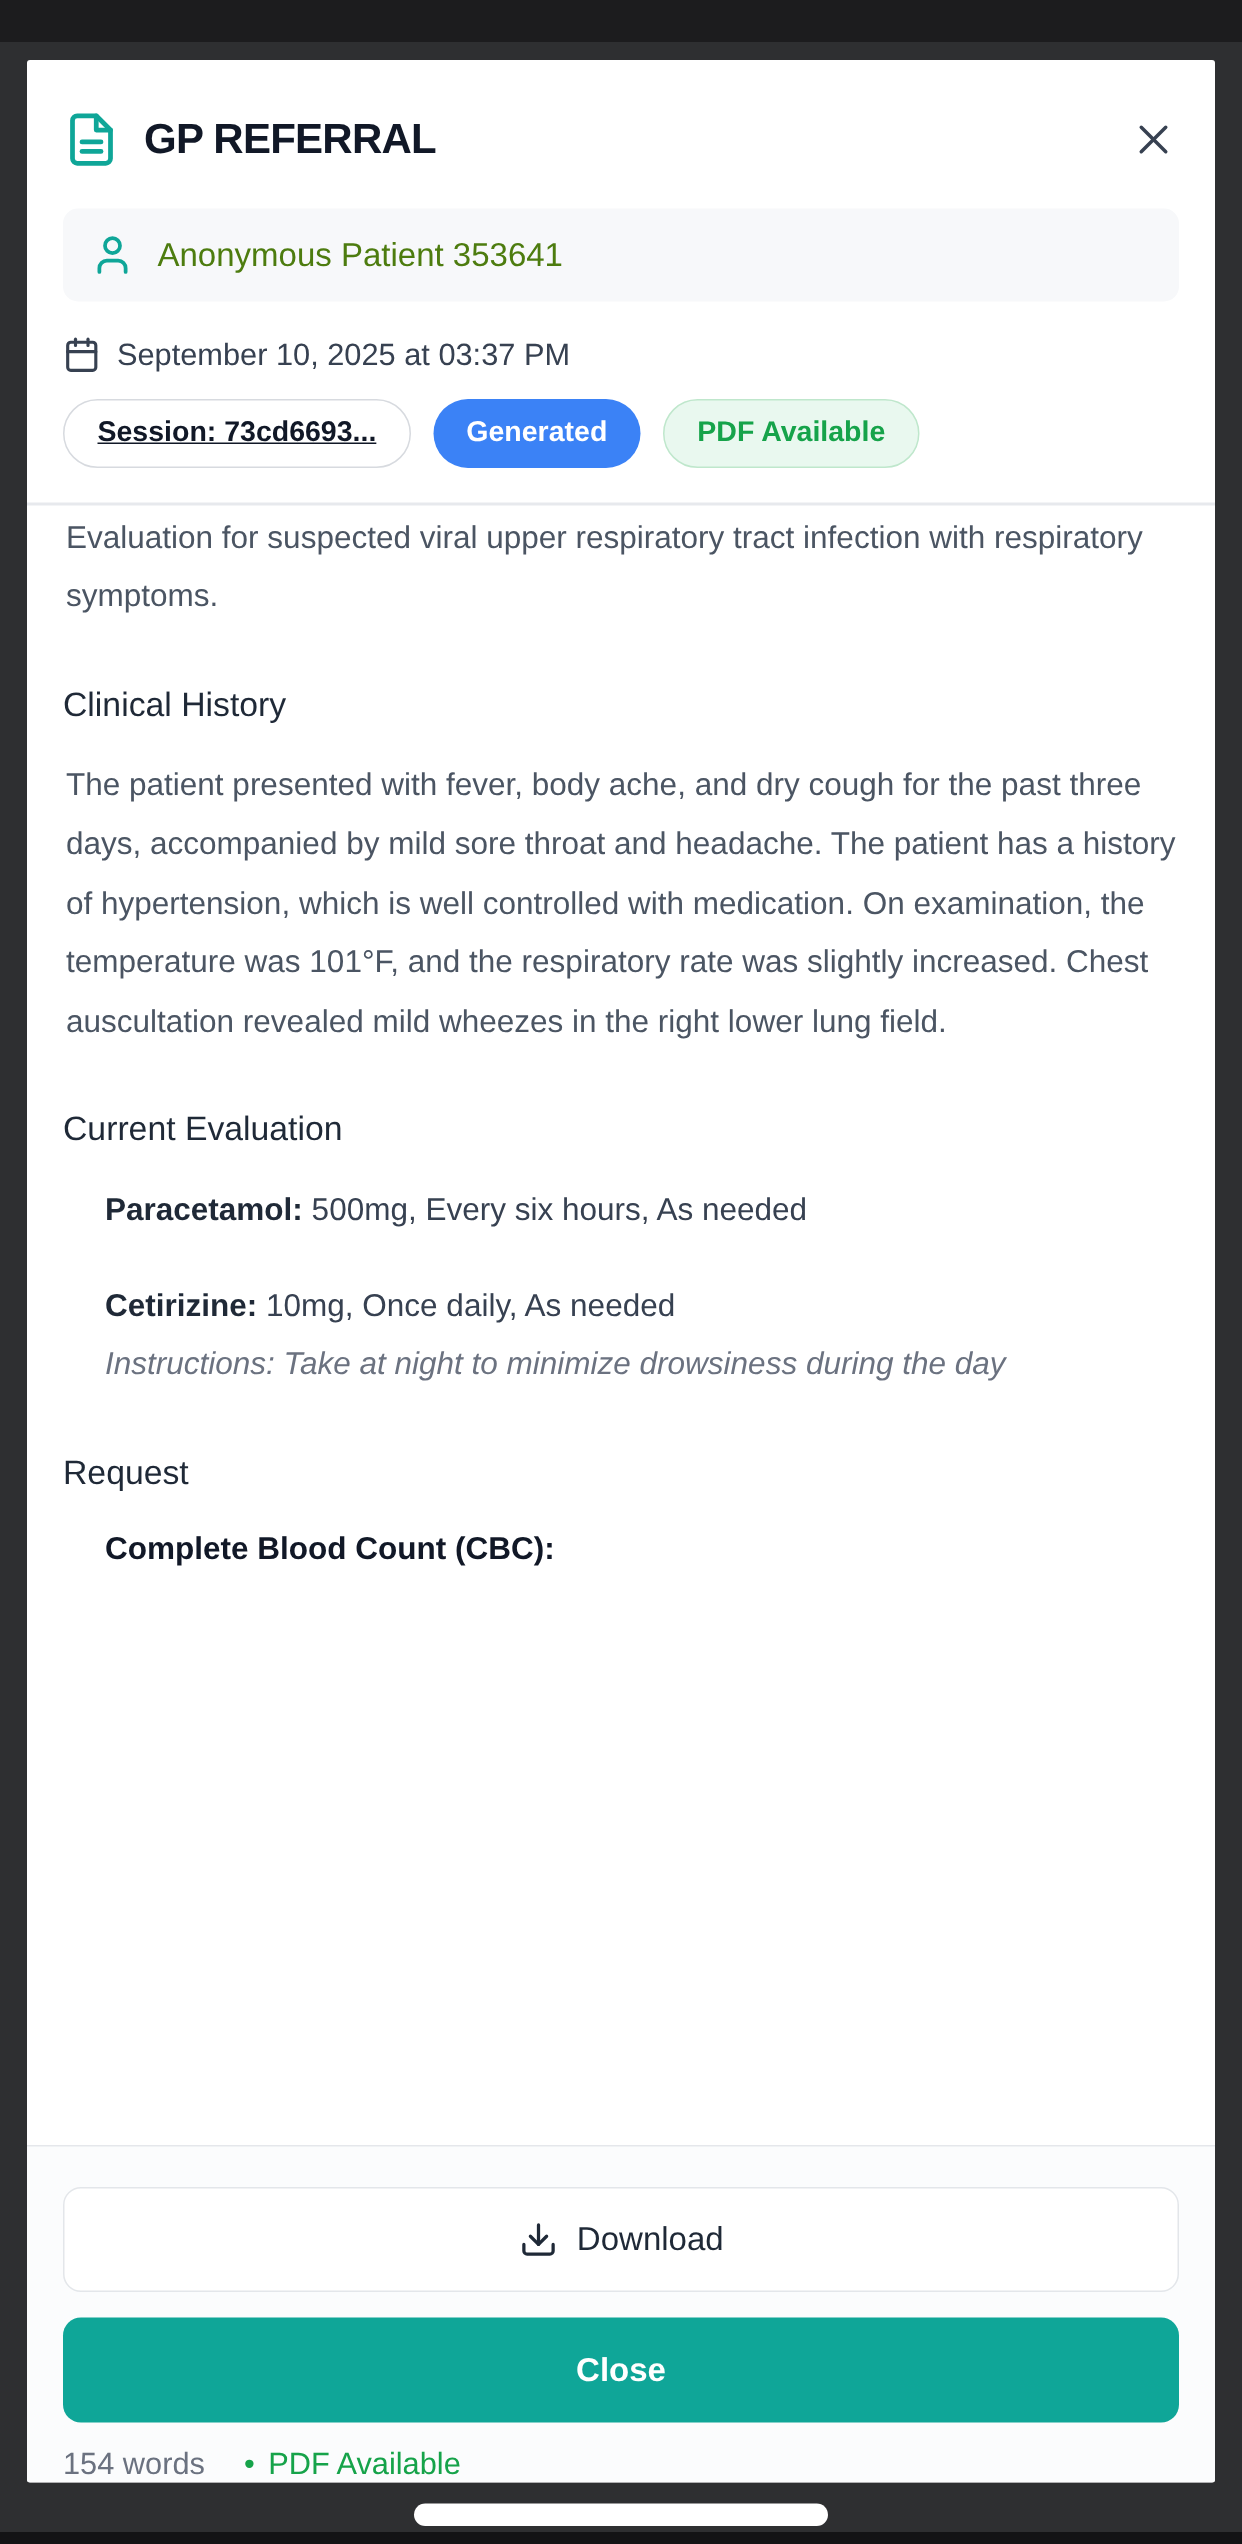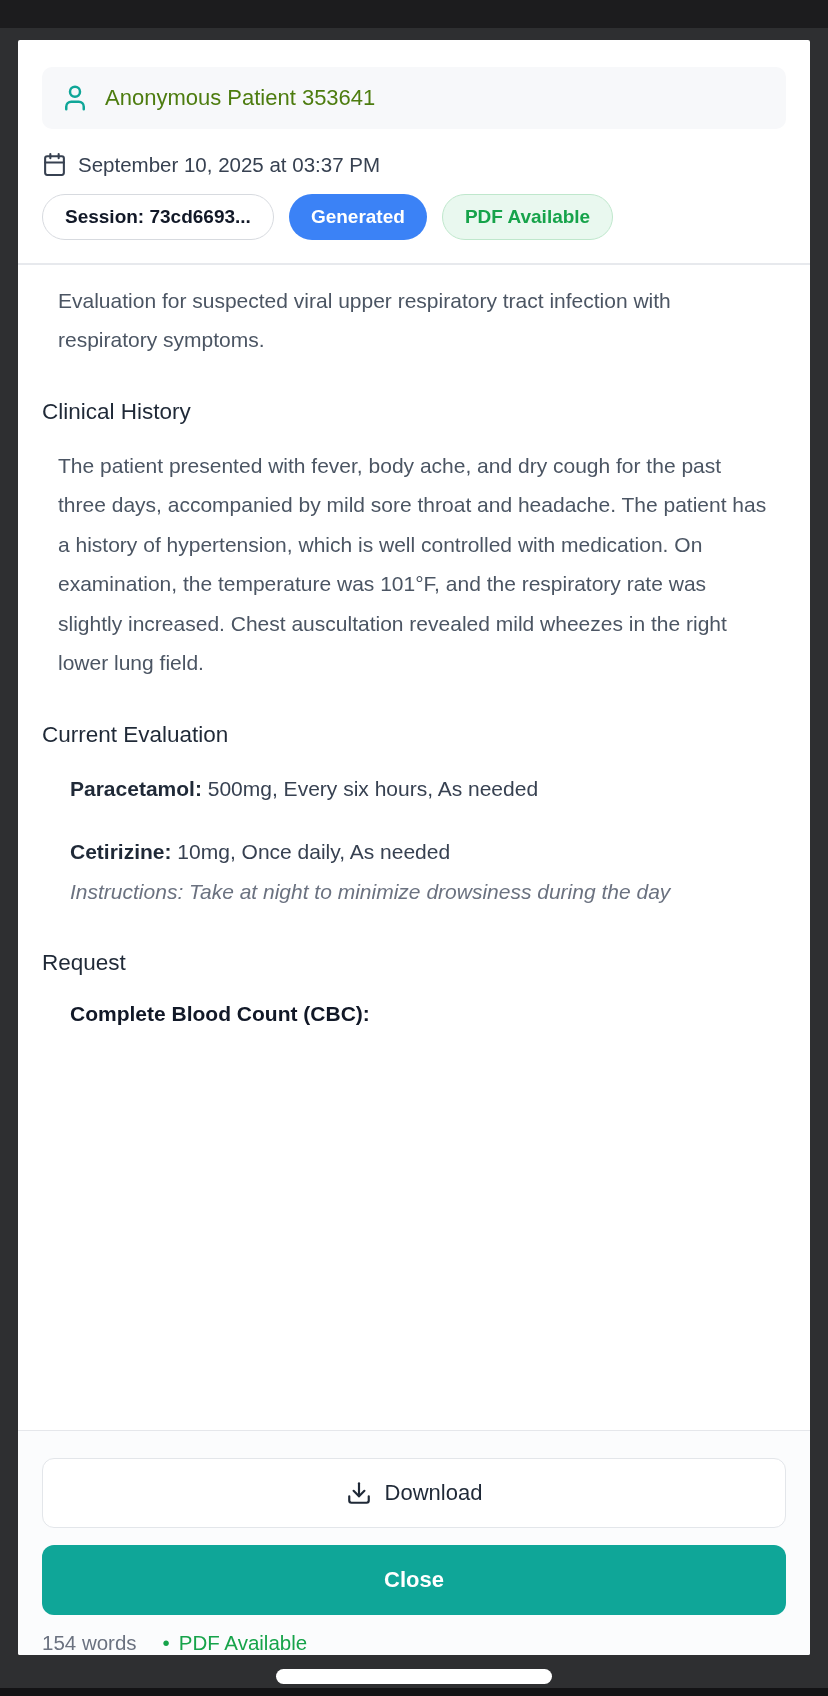--- a/index.html
+++ b/index.html
@@ -32,30 +32,30 @@
   .patient-box{margin:27px 24px 0 24px;background:#f7f8fa;border-radius:10px;padding:16px 18px;display:flex;align-items:center;gap:15px;}
   .patient-box .p-icon{width:30px;height:30px;color:var(--teal);display:flex;align-items:center;justify-content:center;}
   .patient-name{font-size:22px;color:#4d7c0f;}
 
   .date-row{margin:23px 24px 0 24px;display:flex;align-items:center;gap:11px;color:#374151;}
   .date-row .c-icon{width:25px;height:25px;color:#374151;display:flex;align-items:center;justify-content:center;}
   .date-text{font-size:20.5px;}
 
   .badges-row{margin:17px 24px 0 24px;display:flex;align-items:center;gap:15px;}
   .badge{height:46px;border-radius:23px;display:inline-flex;align-items:center;padding:0 22px;font-size:19px;font-weight:600;white-space:nowrap;}
-  .badge-session{background:#fff;border:1.5px solid #d7dadf;color:var(--ink);}
+  .badge-session{background:#fff;border:1.5px solid #d7dadf;color:var(--ink);text-decoration:underline;}
   .badge-generated{background:var(--blue);color:#ffffff;border:none;}
   .badge-pdf{background:var(--green-bg);border:1.5px solid var(--green-border);color:var(--green);}
 
   .divider{height:1.5px;background:var(--line);margin-top:23px;}
 
   .content{flex:1;overflow:hidden;padding:0 24px;}
   .sec-heading{font-size:22.5px;font-weight:400;color:var(--ink-soft);line-height:30px;margin:37px 0 19px 0;}
   .sec-heading:first-child{margin-top:27px;}
-  .sec-para{font-size:21px;line-height:39.5px;color:var(--body);margin:16px;}
+  .sec-para{font-size:21px;line-height:39.5px;color:var(--body);margin:2px;}
   .med-block{margin:0 0 24px 28px;}
   .med-line{font-size:21px;line-height:39.5px;color:#374151;margin:0;}
   .med-line strong{color:var(--ink-soft);font-weight:700;}
   .med-instructions{font-style:italic;font-size:21px;line-height:39.5px;color:var(--muted);margin:0;}
   .bold-line{font-size:21px;font-weight:700;color:var(--ink);margin:20px 0 0 28px;line-height:32px;}
 
   .footer{border-top:1.5px solid #e5e7eb;background:#fbfcfd;padding:27px 24px 0 24px;}
   .btn{width:100%;height:70px;border-radius:12px;display:flex;align-items:center;justify-content:center;gap:13px;font-family:inherit;cursor:pointer;}
   .btn-download{background:#ffffff;border:1.5px solid #e3e6ea;color:var(--ink-soft);font-size:22px;font-weight:500;}
   .dl-icon{width:26px;height:26px;display:flex;align-items:center;justify-content:center;color:var(--ink-soft);}
@@ -66,20 +66,37 @@
   svg{display:block;}
 </style>
 </head>
 <body>
 
 <div class="screen">
   <div class="status-strip"></div>
 
   <div class="modal">
 
+    <div class="modal-header">
+      <span class="doc-icon">
+        <svg width="38" height="38" viewBox="0 0 24 24" fill="none" stroke="currentColor" stroke-width="2" stroke-linecap="round" stroke-linejoin="round">
+          <path d="M14 2H6a2 2 0 0 0-2 2v16a2 2 0 0 0 2 2h12a2 2 0 0 0 2-2V8z"></path>
+          <polyline points="14 2 14 8 20 8"></polyline>
+          <line x1="16" y1="13" x2="8" y2="13"></line>
+          <line x1="16" y1="17" x2="8" y2="17"></line>
+        </svg>
+      </span>
+      <h1 class="title">GP REFERRAL</h1>
+      <button class="close-x">
+        <svg width="28" height="28" viewBox="0 0 24 24" fill="none" stroke="currentColor" stroke-width="2" stroke-linecap="round">
+          <line x1="5" y1="5" x2="19" y2="19"></line>
+          <line x1="19" y1="5" x2="5" y2="19"></line>
+        </svg>
+      </button>
+    </div>
 
     <div class="patient-box">
       <span class="p-icon">
         <svg width="30" height="30" viewBox="0 0 24 24" fill="none" stroke="currentColor" stroke-width="2" stroke-linecap="round" stroke-linejoin="round">
           <path d="M19 21v-2a4 4 0 0 0-4-4H9a4 4 0 0 0-4 4v2"></path>
           <circle cx="12" cy="7" r="4"></circle>
         </svg>
       </span>
       <span class="patient-name">Anonymous Patient 353641</span>
     </div>

